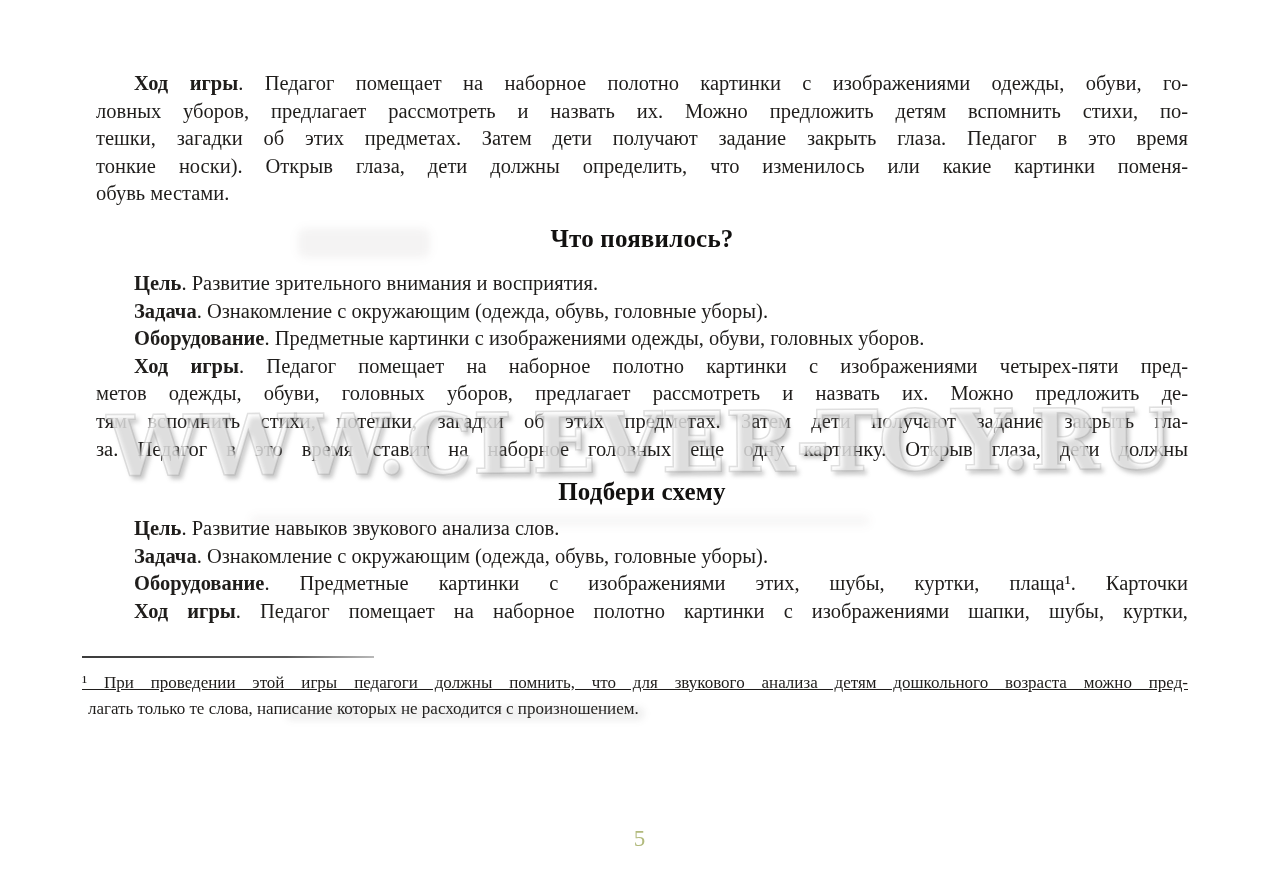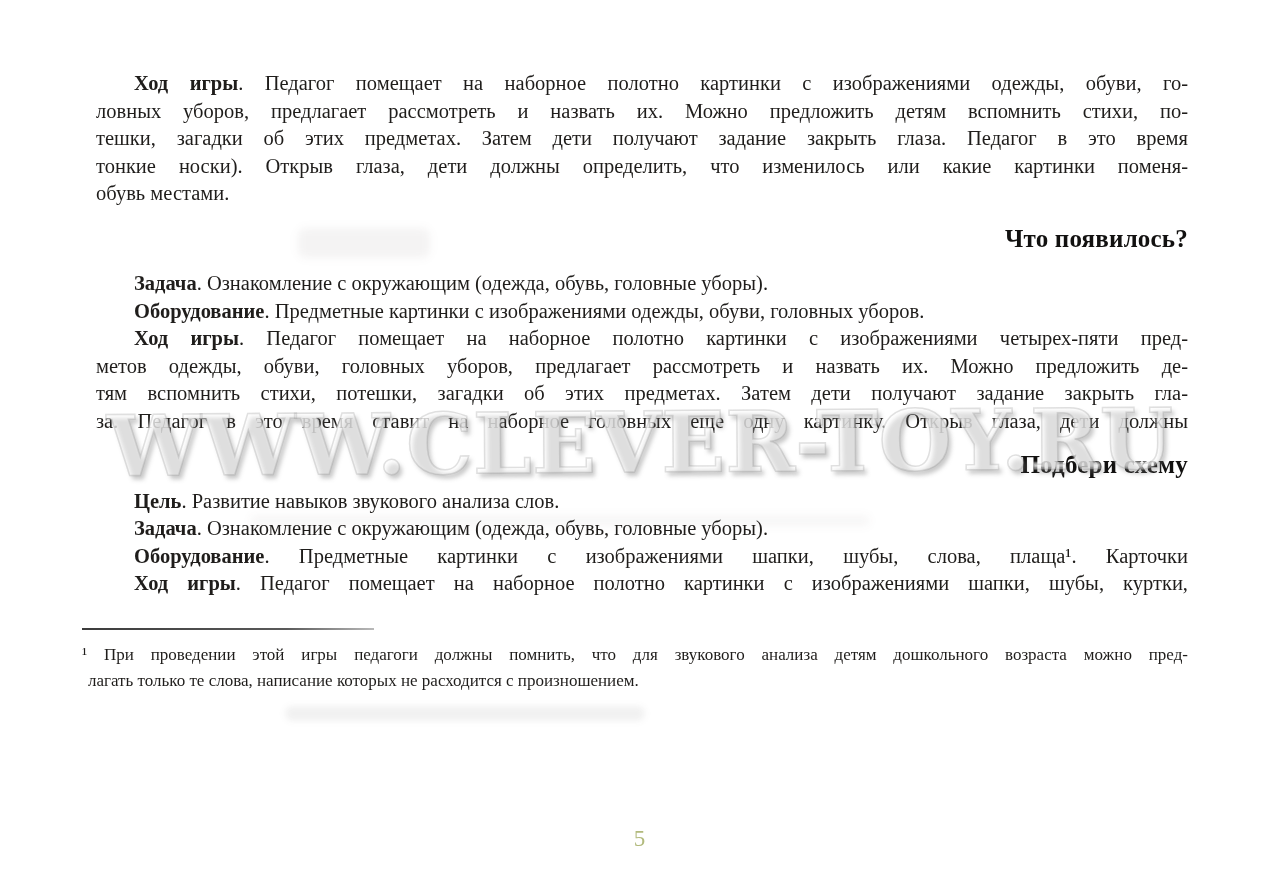--- a/index.html
+++ b/index.html
@@ -6,29 +6,29 @@
   .page{
     position:relative;width:1280px;height:851px;background:#fff;overflow:hidden;
     font-family:"Liberation Serif","DejaVu Serif",serif;color:#1f1d1b;
   }
   .content{position:absolute;left:96px;top:70px;width:1092px;}
   .line{line-height:27.6px;font-size:20.5px;white-space:nowrap;}
   .jline{white-space:normal;text-align:justify;text-align-last:justify;}
   .findent{text-indent:38px;}
   .lead{font-weight:bold;}
   h2.title{
-    font-size:25px;line-height:30px;font-weight:bold;text-align:right;
+    font-size:25px;line-height:30px;font-weight:bold;text-align:center;
     margin:16px 0 16px 0;color:#121110;letter-spacing:.2px;
   }
   h2.title.second{margin:14px 0 8px 0;}
   .para{margin:0;}
   .footnote{margin-top:30px;margin-left:-14px;width:1106px;}
   .fn-rule{width:292px;height:2px;background:linear-gradient(to right,#3c3c3c 0%,#5a5a5a 70%,#b9b9b9 100%);margin-bottom:12px;}
   .fn-line{font-size:17px;line-height:26px;}
-  .fn-line.j{text-align:justify;text-align-last:justify;}
+  .fn-line.j{text-align:justify;text-align-last:justify;text-decoration:underline;}
   .fn-line.l2{padding-left:6px;}
   .page-num{
     position:absolute;left:0;right:0;top:826px;text-align:center;
     font-size:23px;letter-spacing:1px;color:#b2ba7d;font-family:"Liberation Serif",serif;
   }
   .watermark{
     position:absolute;left:80px;top:388px;width:1120px;text-align:center;
     font-family:"DejaVu Serif","Liberation Serif",serif;font-weight:bold;
     font-size:84px;line-height:110px;white-space:nowrap;
     color:rgba(255,255,255,0.40);
@@ -54,39 +54,40 @@
       <div>
           <div class="line jline">ловных уборов, предлагает рассмотреть и назвать их. Можно предложить детям вспомнить стихи, по-</div>
           <div class="line jline">тешки, загадки об этих предметах. Затем дети получают задание закрыть глаза. Педагог в это время</div>
           <div class="line jline">тонкие носки). Открыв глаза, дети должны определить, что изменилось или какие картинки поменя-</div>
         </div>
       <div class="line">обувь местами.</div>
     </div>
 
     <h2 class="title">Что появилось?</h2>
 
+    <div class="line findent"><span class="lead">Цель</span><span>. Развитие зрительного внимания и восприятия.</span></div>
     <div class="line findent"><span class="lead">Задача</span><span>. Ознакомление с окружающим (одежда, обувь, головные уборы).</span></div>
     <div class="line findent"><span class="lead">Оборудование</span><span>. Предметные картинки с изображениями одежды, обуви, головных уборов.</span></div>
 
     <div class="para">
       <div class="line jline findent"><span class="lead">Ход игры</span><span>. Педагог помещает на наборное полотно картинки с изображениями четырех-пяти пред-</span></div>
       <div>
           <div class="line jline">метов одежды, обуви, головных уборов, предлагает рассмотреть и назвать их. Можно предложить де-</div>
           <div class="line jline">тям вспомнить стихи, потешки, загадки об этих предметах. Затем дети получают задание закрыть гла-</div>
           <div class="line jline">за. Педагог в это время ставит на наборное головных еще одну картинку. Открыв глаза, дети должны</div>
         </div>
     </div>
 
     <h2 class="title second">Подбери схему</h2>
 
     <div class="line findent"><span class="lead">Цель</span><span>. Развитие навыков звукового анализа слов.</span></div>
     <div class="line findent"><span class="lead">Задача</span><span>. Ознакомление с окружающим (одежда, обувь, головные уборы).</span></div>
 
     <div class="para">
-      <div class="line jline findent"><span class="lead">Оборудование</span><span>. Предметные картинки с изображениями шапки, шубы, слова, плаща¹. Карточки</span></div>
+      <div class="line jline findent"><span class="lead">Оборудование</span><span>. Предметные картинки с изображениями этих, шубы, куртки, плаща¹. Карточки</span></div>
     </div>
 
     <div class="line jline findent"><span class="lead">Ход игры</span><span>. Педагог помещает на наборное полотно картинки с изображениями шапки, шубы, куртки,</span></div>
 
     <div class="footnote">
       <div class="fn-rule"></div>
       <div class="fn-line j">¹  При проведении этой игры педагоги должны помнить, что для звукового анализа детям дошкольного возраста можно пред-</div>
       <div class="fn-line l2">лагать только те слова, написание которых не расходится с произношением.</div>
     </div>
 

